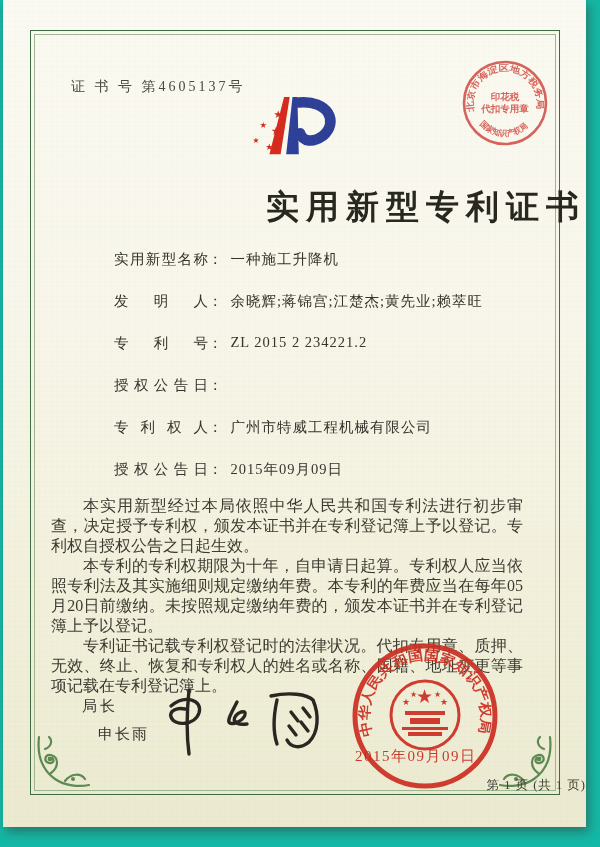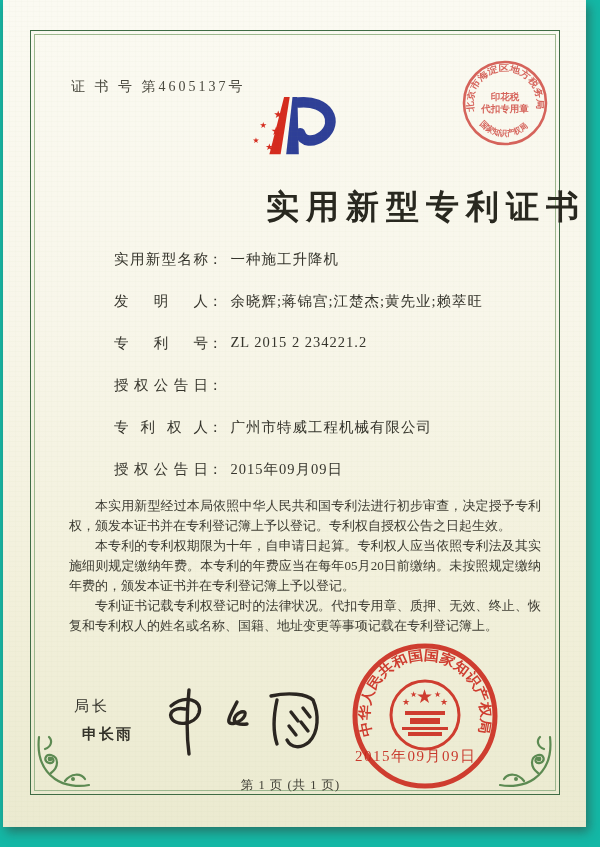--- a/index.html
+++ b/index.html
@@ -16,31 +16,31 @@
   .certno{position:absolute;left:68px;top:78px;font-size:14px;color:#4a493f;
           letter-spacing:3px;}
   .logo{position:absolute;left:237px;top:88px;width:112px;height:78px;}
   .title{position:absolute;left:0;right:0;top:168px;text-align:right;
          font-size:33px;font-weight:bold;color:#28271f;letter-spacing:7px;margin-top:17px;}
   .fields{position:absolute;left:67px;top:250px;right:60px;}
   .frow{display:flex;align-items:flex-start;margin-bottom:23px;font-size:14.5px;color:#35342c;margin-left:44px;}
   .flabel{display:inline-block;width:94px;text-align:justify;text-align-last:justify;}
   .fcolon{margin-right:8px;}
   .fvalue{letter-spacing:1px;}
-  .paras{position:absolute;left:66px;top:496px;width:472px;font-size:13px;
+  .paras{position:absolute;left:48px;top:496px;width:472px;font-size:16px;
          line-height:20px;color:#3c3b32;text-align:justify;}
   .paras p{margin:0;text-indent:2em;}
-  .sign-role{position:absolute;left:71px;top:697px;font-size:15px;color:#34332b;letter-spacing:3px;}
-  .sign-name{position:absolute;left:79px;top:725px;font-size:15px;color:#34332b;letter-spacing:2px;font-weight:bold;}
+  .sign-role{position:absolute;left:79px;top:697px;font-size:15px;color:#34332b;letter-spacing:3px;}
+  .sign-name{position:absolute;left:95px;top:725px;font-size:15px;color:#34332b;letter-spacing:2px;font-weight:normal;}
   .signature{position:absolute;left:148px;top:680px;width:190px;height:85px;}
   .seal{position:absolute;left:347px;top:641px;width:150px;height:150px;opacity:.93;}
   .seal-date{position:absolute;left:352px;top:747px;font-size:15px;color:#c6271c;
              letter-spacing:1.5px;opacity:.9;}
   .taxstamp{position:absolute;left:457px;top:58px;width:90px;height:90px;opacity:.85;}
-  .footer{position:absolute;left:0;right:8px;top:777px;text-align:center;font-size:12.5px;
+  .footer{position:absolute;left:0;right:0;top:777px;text-align:right;font-size:12.5px;
           color:#3d3c33;letter-spacing:1px;}
   .orn{position:absolute;width:62px;height:62px;}
   .orn-br{right:30px;bottom:36px;}
   .orn-bl{left:30px;bottom:36px;transform:scaleX(-1);}
   svg text{font-family:"Liberation Serif","DejaVu Serif",serif;}
 </style>
 </head>
 <body>
 
 <div class="stage">

